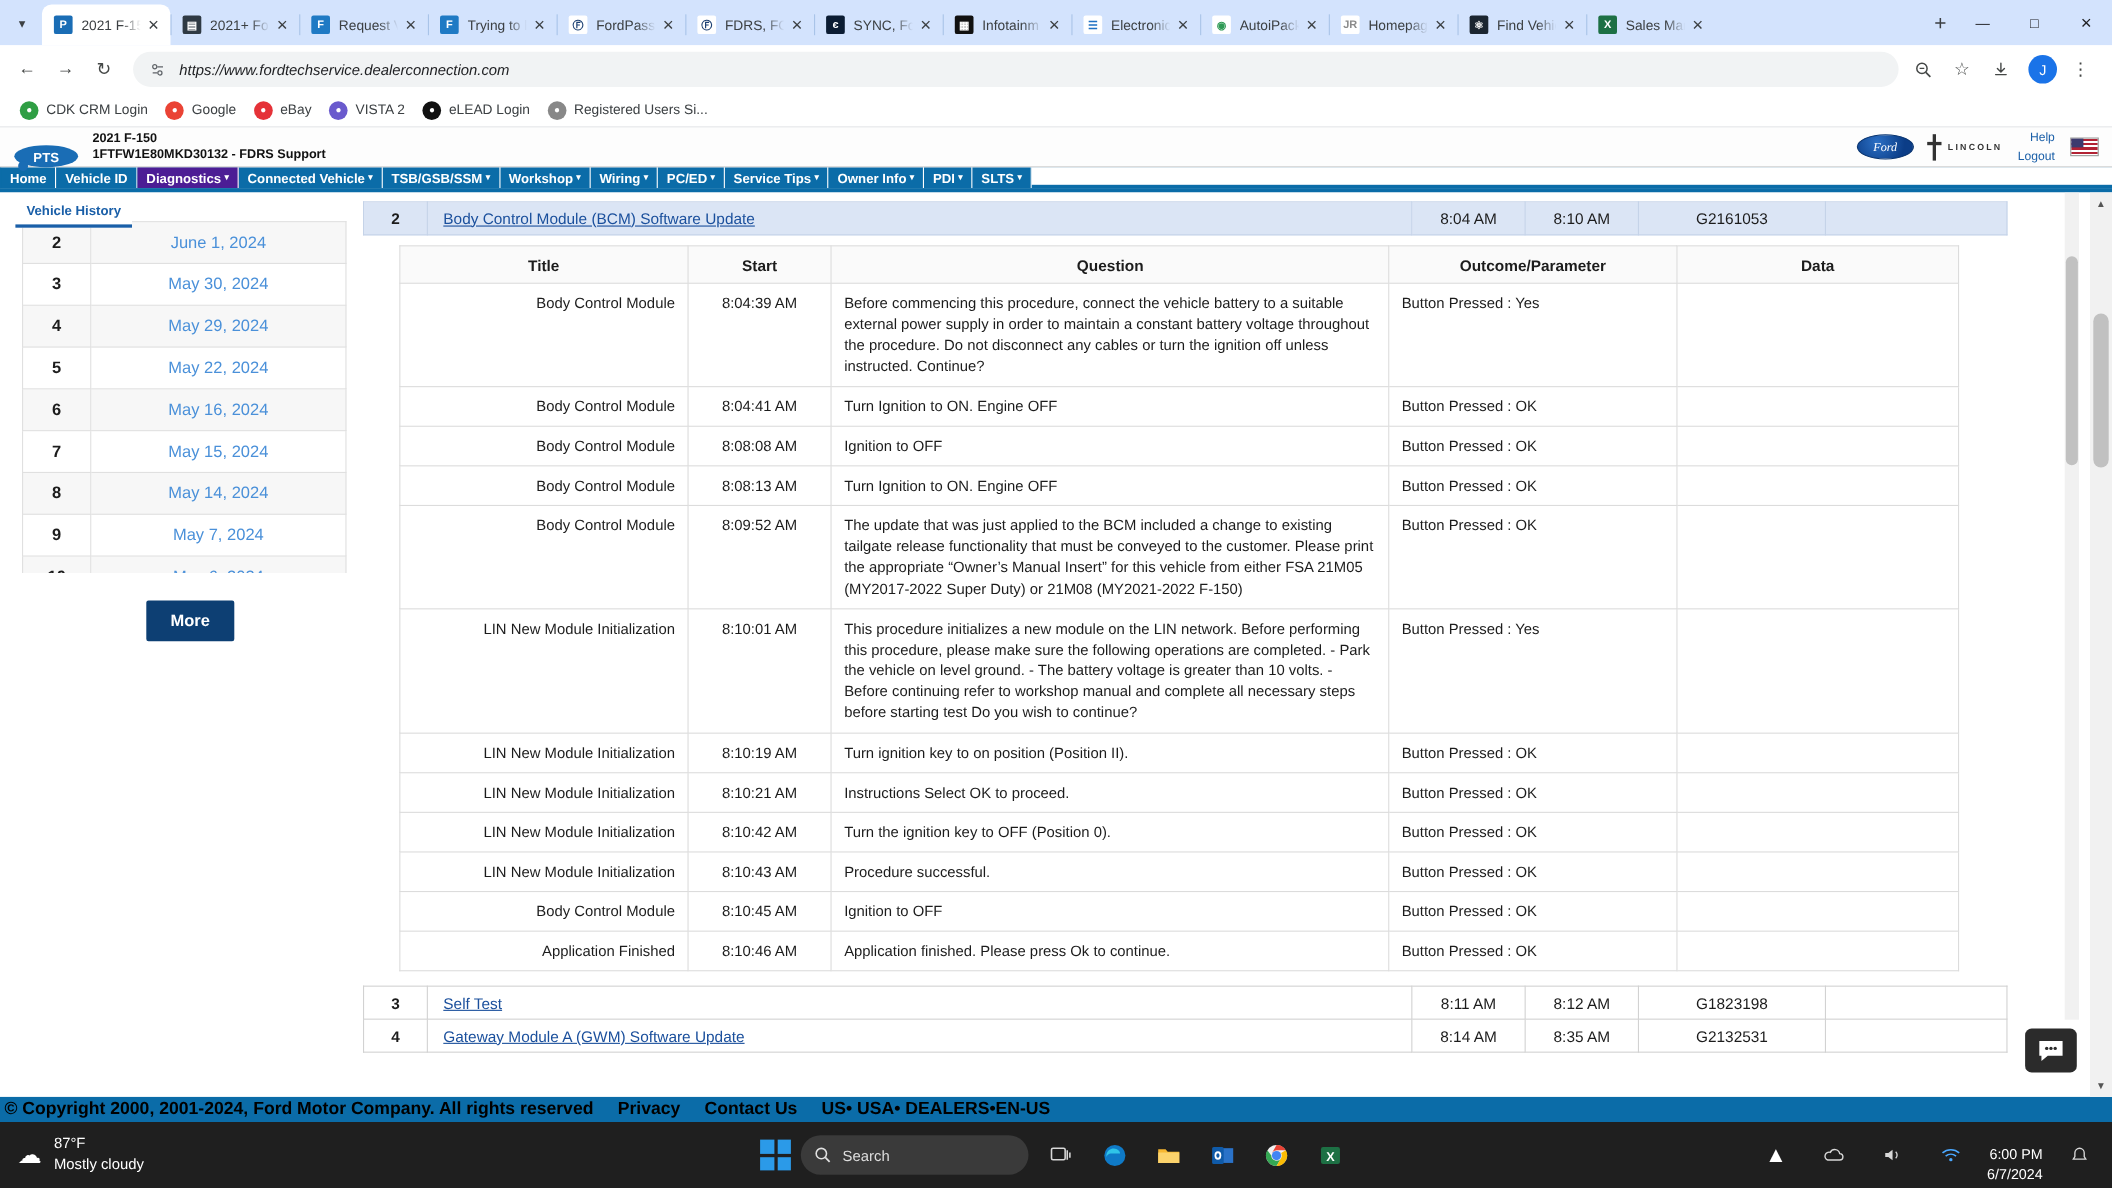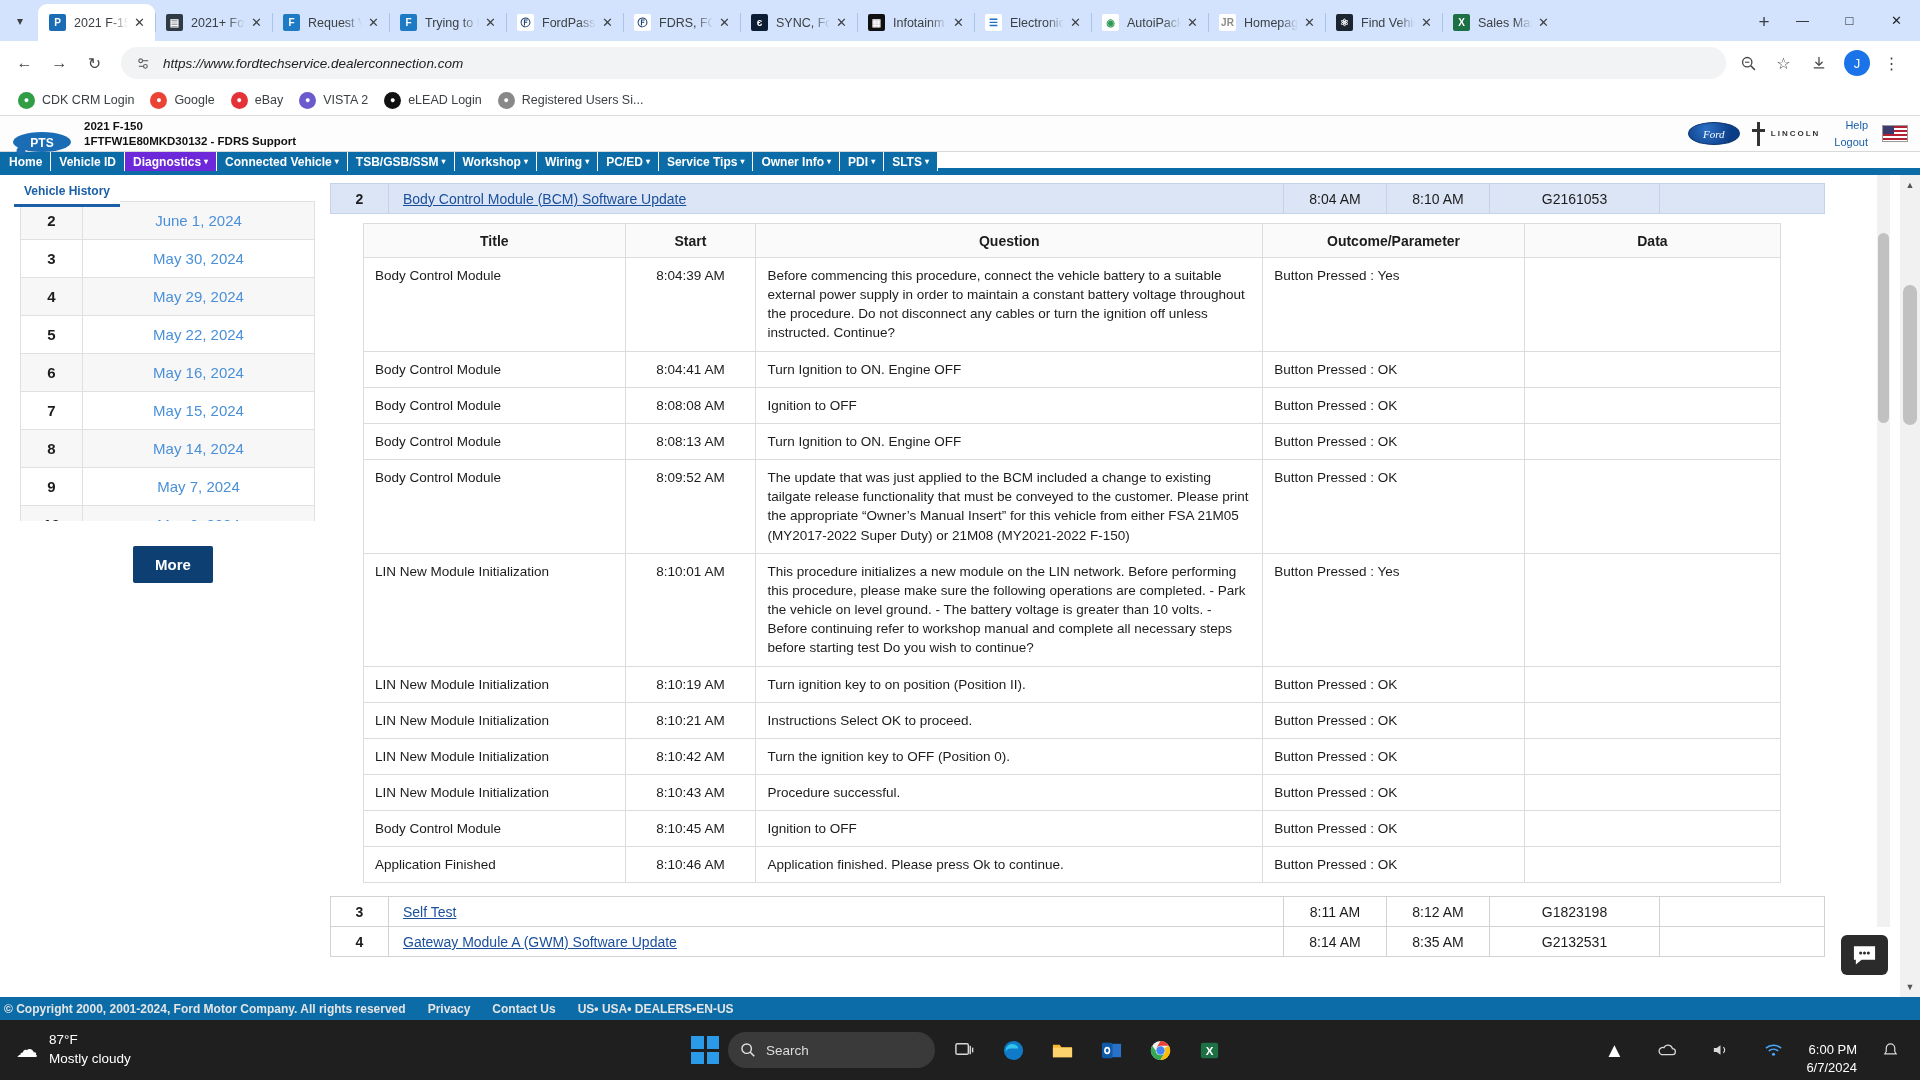--- a/index.html
+++ b/index.html
@@ -201,21 +201,21 @@
     flex: 0 0 19px;
   }
   .nav-item {
     color: #fff; font-size: 12px; font-weight: bold;
     padding: 0 8px;
     display: flex; align-items: center;
     border-right: 1px solid #fff;
     white-space: nowrap;
   }
   .nav-item:first-child { border-left: 1px solid #0b6ca8; }
-  .nav-item.active { background: #6d28d9; }
+  .nav-item.active { background: #4c1d95; }
   .nav-item .caret { margin-left: 3px; font-size: 8px; }
   .navbar-filler { flex: 1; background: #fff; border-bottom: 3px solid #0b6ca8; }
 
   .subbar {
     height: 4px; background: #0b6ca8; flex: 0 0 4px;
   }
 
   .content-area {
     flex: 1;
     display: flex;
@@ -317,21 +317,21 @@
     text-align: center;
   }
   .detail-table td {
     border: 1px solid #dcdcdc;
     font-size: 13.5px;
     color: #1c1c1c;
     padding: 8px 11px;
     vertical-align: top;
     line-height: 1.42;
   }
-  .col-title { width: 240px; }
+  .col-title { width: 240px; text-align: right; }
   .col-start { width: 120px; text-align: center; }
   .col-question { width: 465px; }
   .col-outcome { width: 240px; }
   .col-data { width: 235px; }
   .detail-table td.c-start { text-align: center; }
 
   
   .page-scroll {
     position: absolute; right: 0; top: 0; bottom: 0;
     width: 20px; background: #f1f1f1;
@@ -361,21 +361,21 @@
 
   .pts-footer {
     height: 23px;
     background: #0b6ca8;
     display: flex; align-items: center;
     padding-left: 4px;
     gap: 22px;
     flex: 0 0 23px;
   }
   .pts-footer span, .pts-footer a {
-    color: #e5e5e5; font-size: 12px; font-weight: bold; text-decoration: none;
+    color: #000000; font-size: 16px; font-weight: bold; text-decoration: none;
   }
 
   
   .taskbar {
     position: absolute; left: 0; bottom: 0;
     width: 1920px; height: 60px;
     background: #1f1f1f;
     display: flex; align-items: center;
     color: #fff;
   }

